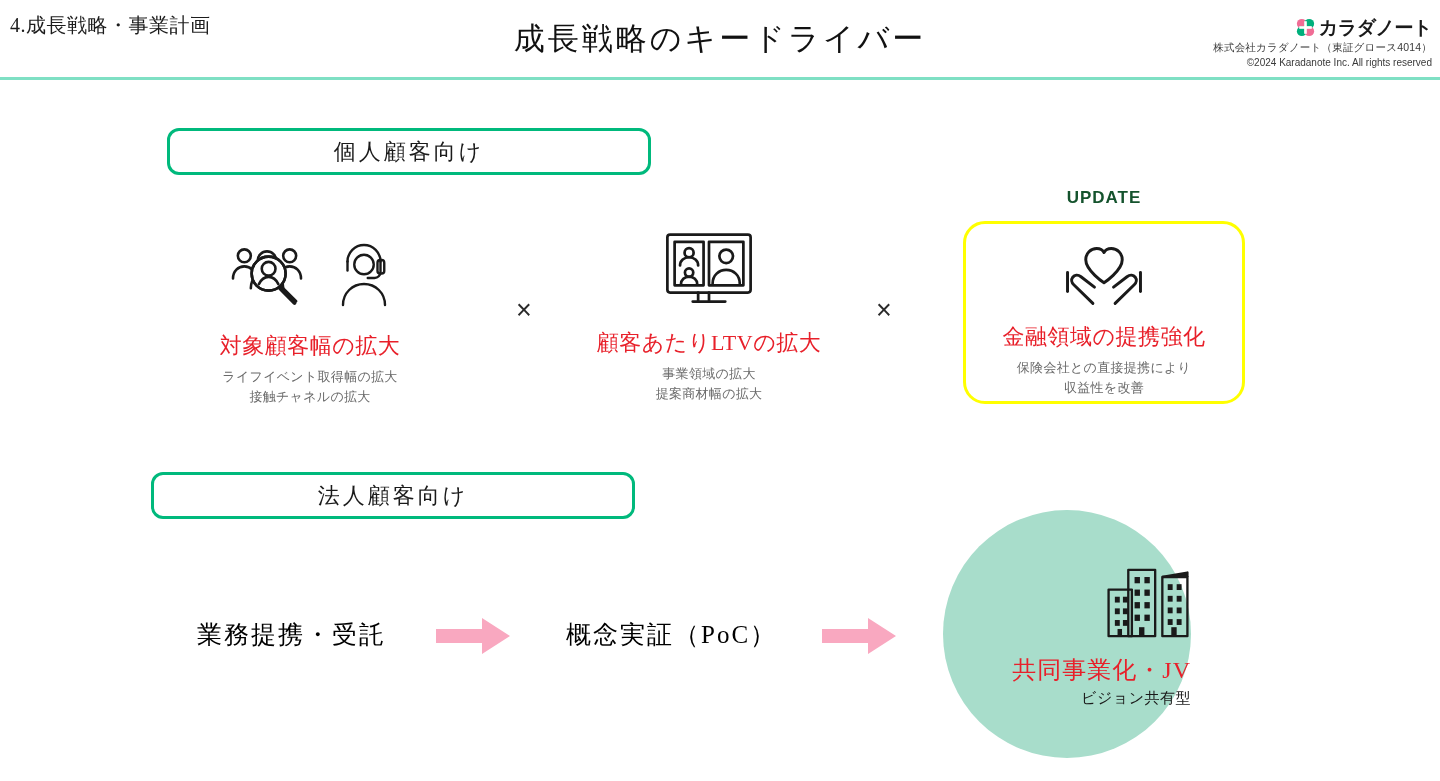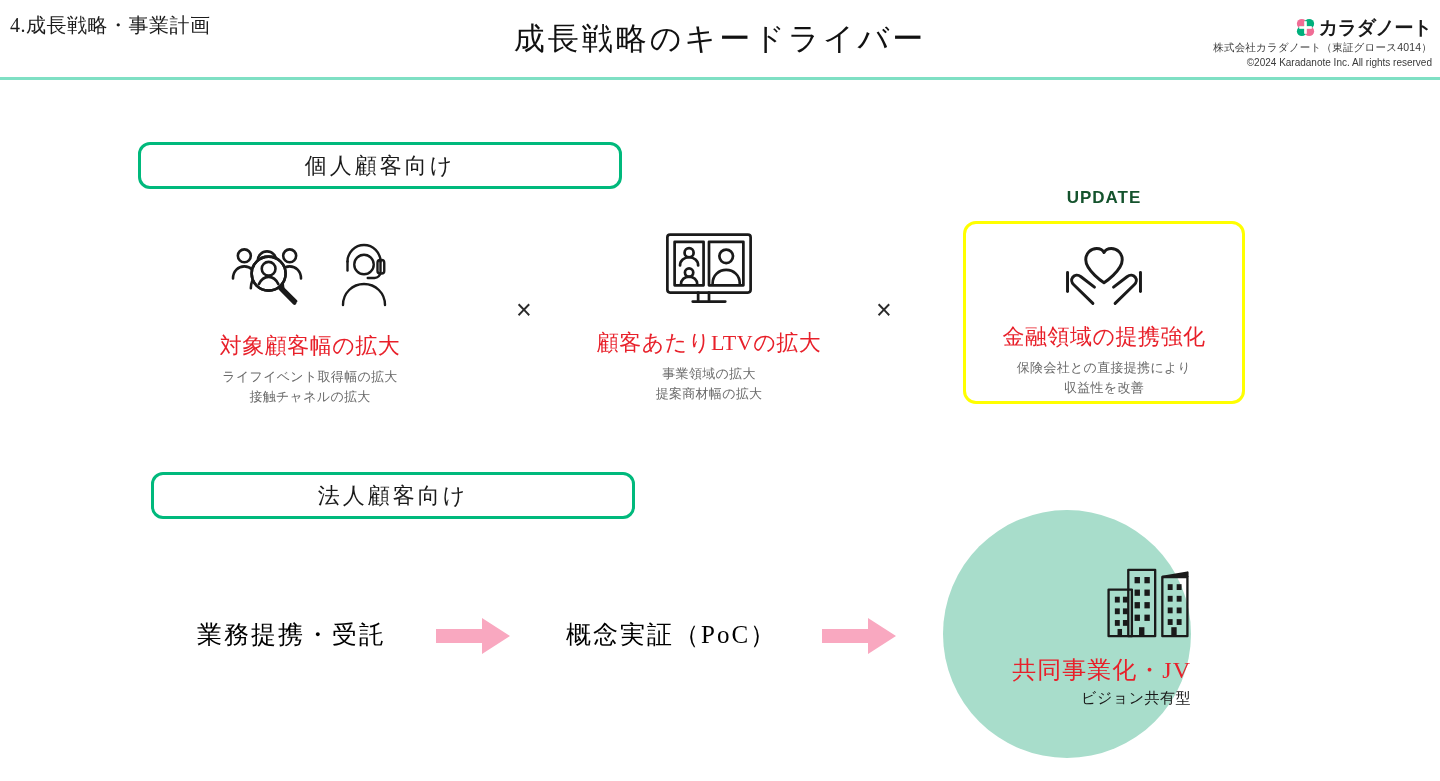--- a/index.html
+++ b/index.html
@@ -101,21 +101,21 @@
     border-radius: 12px;
     background: #ffffff;
     display: flex;
     align-items: center;
     justify-content: center;
     font-size: 22px;
     letter-spacing: 3px;
     color: #1a1a1a;
     font-family: "Liberation Serif", "DejaVu Serif", serif;
   }
-  #pill-personal { left: 138px; top: 128px; margin-top: 14px; }
+  #pill-personal { left: 167px; top: 128px; }
   #pill-corporate { left: 151px; top: 472px; }
 
   
   #drivers-row {
     position: absolute;
     left: 0;
     top: 186px;
     width: 1440px;
     height: 240px;
   }
@@ -157,21 +157,21 @@
     font-weight: bold;
     color: #14532d;
     letter-spacing: 1px;
     height: 24px;
     line-height: 24px;
   }
   #update-box {
     box-sizing: border-box;
     margin-top: 11px;
     border: 3px solid #ffff00;
-    border-radius: 13px;
+    border-radius: 22px;
     height: 183px;
     padding-top: 18px;
     background: #ffffff;
   }
   #update-box .driver-icon { height: 66px; }
   #update-box .driver-title { margin-top: 14px; }
 
   .times-sep {
     position: absolute;
     font-size: 27px;

